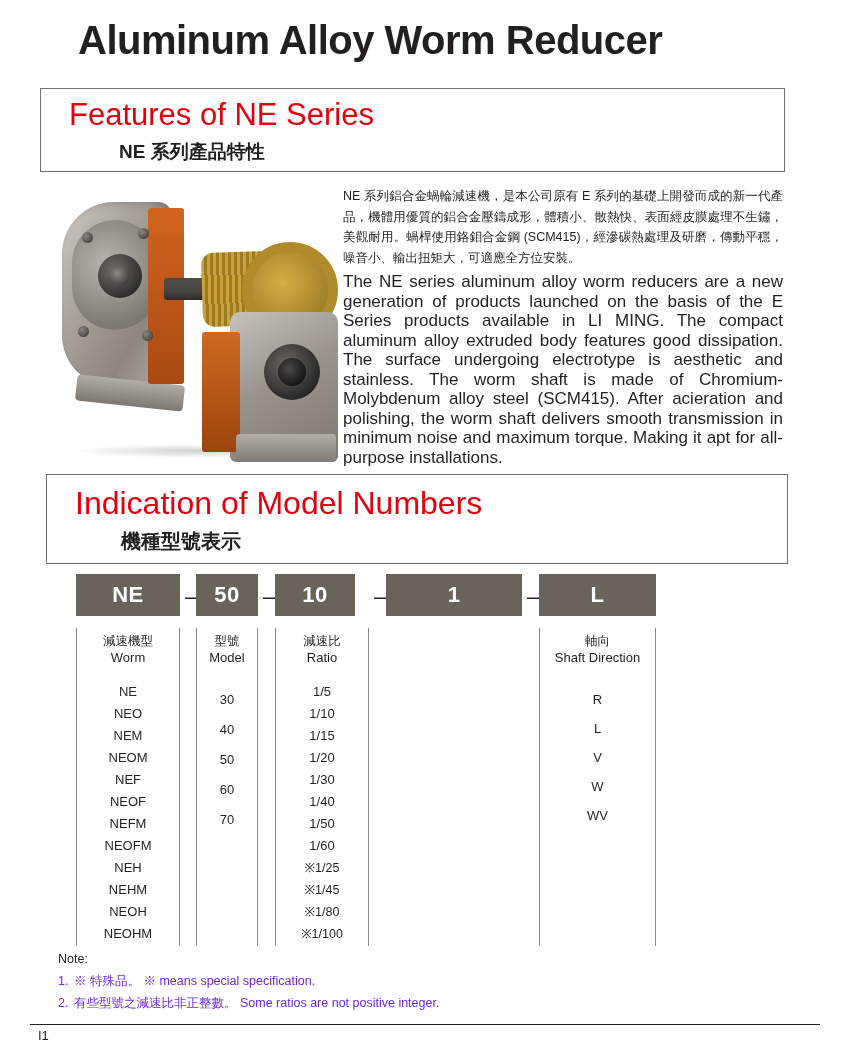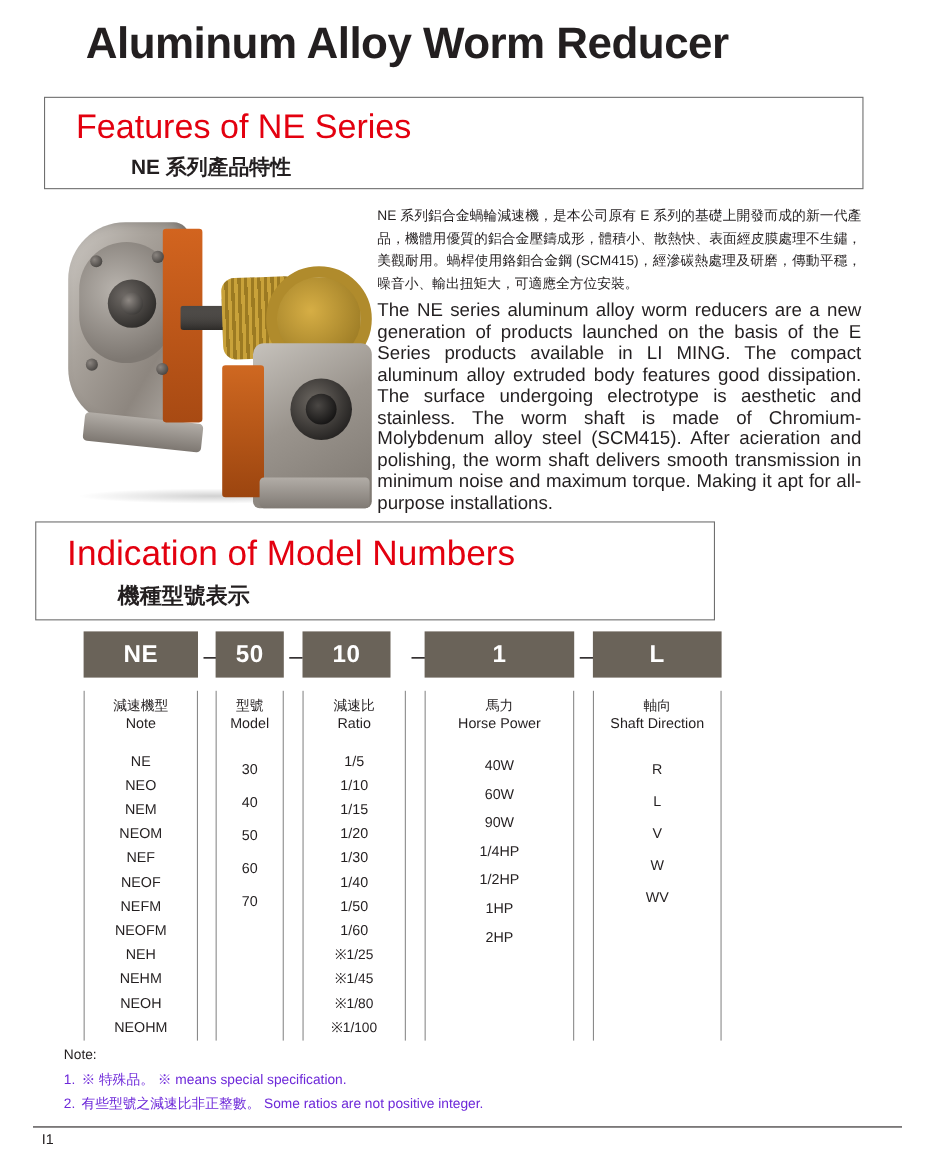--- a/index.html
+++ b/index.html
@@ -42,23 +42,23 @@
     box-sizing: border-box;
     background: #ffffff;
   }
   #features-box {
     left: 40px;
     top: 88px;
     width: 745px;
     height: 84px;
   }
   #indication-box {
-    left: 32px;
+    left: 46px;
     top: 474px;
-    width: 618px;
+    width: 742px;
     height: 90px;
     text-align: right;
   }
   .sec-title-en {
     position: absolute;
     color: #e3000f;
     font-size: 31px;
     font-weight: normal;
     letter-spacing: 0px;
     white-space: nowrap;
@@ -371,21 +371,21 @@
     <div class="mn-dash" style="left:298px;">–</div>
     <div class="mn-block" style="left:310px; width:136px;">1</div>
     <div class="mn-dash" style="left:451px;">–</div>
     <div class="mn-block" style="left:463px; width:117px;">L</div>
   </div>
 
   <div class="cols">
 
     <div class="col" style="left:0px; width:104px;">
       <div class="col-hd-cn">減速機型</div>
-      <div class="col-hd-en">Note</div>
+      <div class="col-hd-en">Worm</div>
       <div class="col-items">
         <div class="col-item">NE</div>
         <div class="col-item">NEO</div>
         <div class="col-item">NEM</div>
         <div class="col-item">NEOM</div>
         <div class="col-item">NEF</div>
         <div class="col-item">NEOF</div>
         <div class="col-item">NEFM</div>
         <div class="col-item">NEOFM</div>
         <div class="col-item">NEH</div>
@@ -419,33 +419,20 @@
         <div class="col-item">1/40</div>
         <div class="col-item">1/50</div>
         <div class="col-item">1/60</div>
         <div class="col-item sp">※1/25</div>
         <div class="col-item sp">※1/45</div>
         <div class="col-item sp">※1/80</div>
         <div class="col-item sp">※1/100</div>
       </div>
     </div>
 
-    <div class="col" style="left:310px; width:136px;">
-      <div class="col-hd-cn">馬力</div>
-      <div class="col-hd-en">Horse Power</div>
-      <div class="col-items" style="margin-top:16px;">
-        <div class="col-item" style="line-height:26px;">40W</div>
-        <div class="col-item" style="line-height:26px;">60W</div>
-        <div class="col-item" style="line-height:26px;">90W</div>
-        <div class="col-item" style="line-height:26px;">1/4HP</div>
-        <div class="col-item" style="line-height:26px;">1/2HP</div>
-        <div class="col-item" style="line-height:26px;">1HP</div>
-        <div class="col-item" style="line-height:26px;">2HP</div>
-      </div>
-    </div>
 
     <div class="col" style="left:463px; width:117px;">
       <div class="col-hd-cn">軸向</div>
       <div class="col-hd-en">Shaft Direction</div>
       <div class="col-items" style="margin-top:18px;">
         <div class="col-item" style="line-height:29px;">R</div>
         <div class="col-item" style="line-height:29px;">L</div>
         <div class="col-item" style="line-height:29px;">V</div>
         <div class="col-item" style="line-height:29px;">W</div>
         <div class="col-item" style="line-height:29px;">WV</div>

